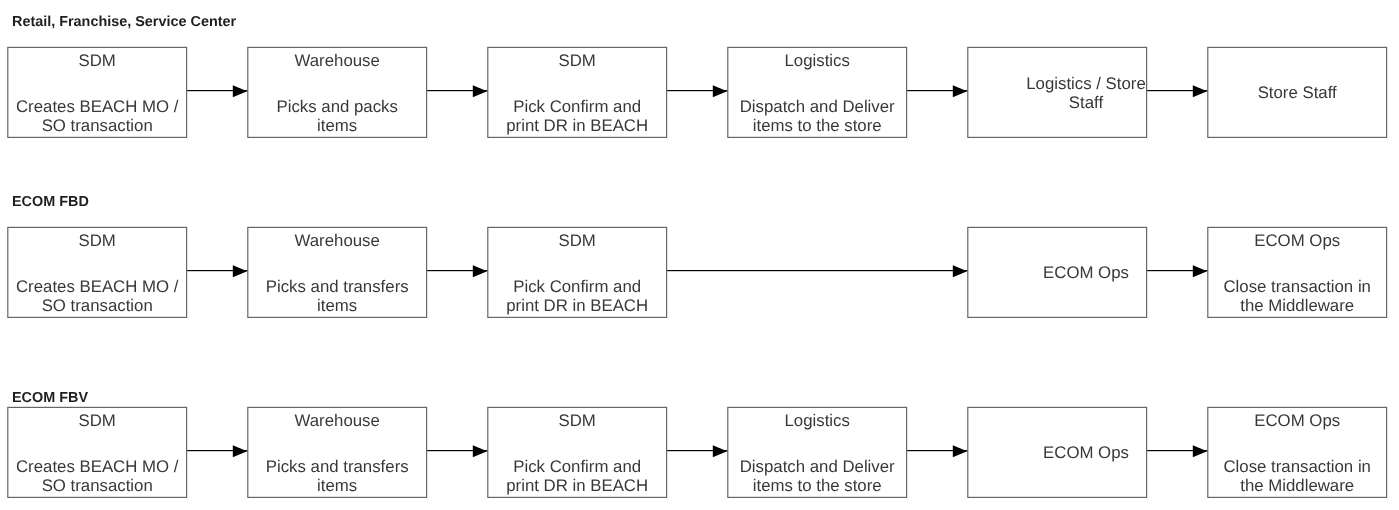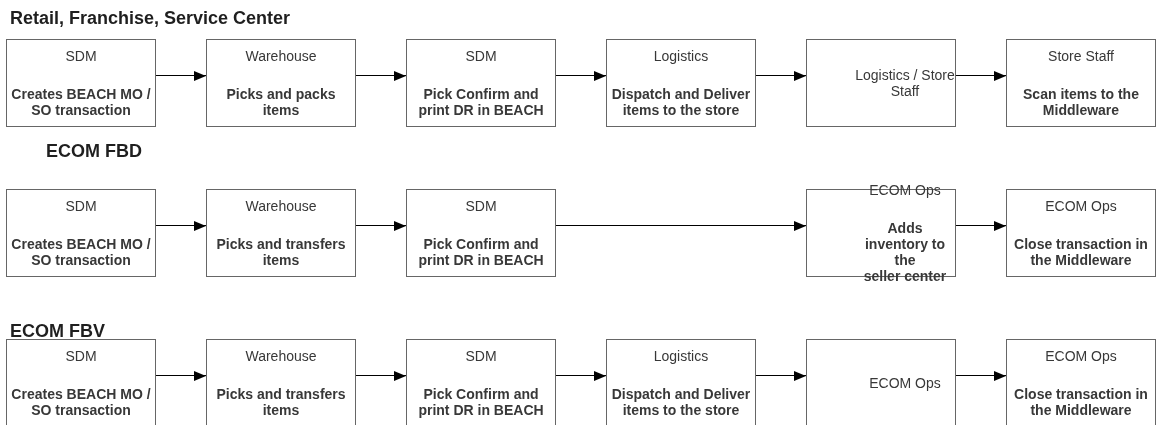--- a/index.html
+++ b/index.html
@@ -11,34 +11,34 @@
     position: relative;
     width: 1166px;
     height: 425px;
     background: #ffffff;
     font-family: "Liberation Sans", sans-serif;
     overflow: hidden;
   }
   .row-title {
     position: absolute;
     left: 10px;
-    font-size: 18px;
+    font-size: 12px;
     font-weight: bold;
     color: #1f1f1f;
     line-height: 14px;
     white-space: nowrap;
   }
   .t-0 { top: 11px; }
-  .t-1 { top: 144px; margin-left: 36px; }
+  .t-1 { top: 161px; }
   .t-2 { top: 304px; margin-top: 20px; }
 
   .box {
     position: absolute;
     width: 150px;
-    height: 88px;
+    height: 76px;
     box-sizing: border-box;
     border: 1.5px solid #666666;
     background: #ffffff;
     display: flex;
     flex-direction: column;
     align-items: center;
     justify-content: center;
     text-align: center;
     font-size: 14px;
     line-height: 16px;
@@ -49,21 +49,20 @@
   .row-2 .box { top: 339px; }
   .slot-0 { left: 6px; }
   .slot-1 { left: 206px; }
   .slot-2 { left: 406px; }
   .slot-3 { left: 606px; }
   .slot-4 { left: 806px; padding-left: 48px; }
   .slot-5 { left: 1006px; align-items: center; }
   .box .desc {
     margin-top: 22px;
     white-space: pre-line;
-    font-weight: bold;
   }
 
   .arrow {
     position: absolute;
     height: 0;
     border-top: 1.5px solid #000000;
   }
   .row-0 .arrow { top: 75px; }
   .row-1 .arrow { top: 225px; }
   .row-2 .arrow { top: 375px; }
@@ -110,22 +109,20 @@
     <div class="box slot-3">
       <div class="role">Logistics</div>
       <div class="desc">Dispatch and Deliver
 items to the store</div>
     </div>
     <div class="box slot-4">
       <div class="role">Logistics / Store Staff</div>
     </div>
     <div class="box slot-5">
       <div class="role">Store Staff</div>
-      <div class="desc">Scan items to the
-Middleware</div>
     </div>
     <div class="arrow a-0"></div>
     <div class="arrow a-1"></div>
     <div class="arrow a-2"></div>
     <div class="arrow a-3"></div>
     <div class="arrow a-4"></div>
   </div>
 
   <div class="row-title t-1">ECOM FBD</div>
   <div class="row-1">
@@ -139,22 +136,20 @@
       <div class="desc">Picks and transfers
 items</div>
     </div>
     <div class="box slot-2">
       <div class="role">SDM</div>
       <div class="desc">Pick Confirm and
 print DR in BEACH</div>
     </div>
     <div class="box slot-4">
       <div class="role">ECOM Ops</div>
-      <div class="desc">Adds inventory to the
-seller center</div>
     </div>
     <div class="box slot-5">
       <div class="role">ECOM Ops</div>
       <div class="desc">Close transaction in
 the Middleware</div>
     </div>
     <div class="arrow a-0"></div>
     <div class="arrow a-1"></div>
     <div class="arrow a-long"></div>
     <div class="arrow a-4"></div>

